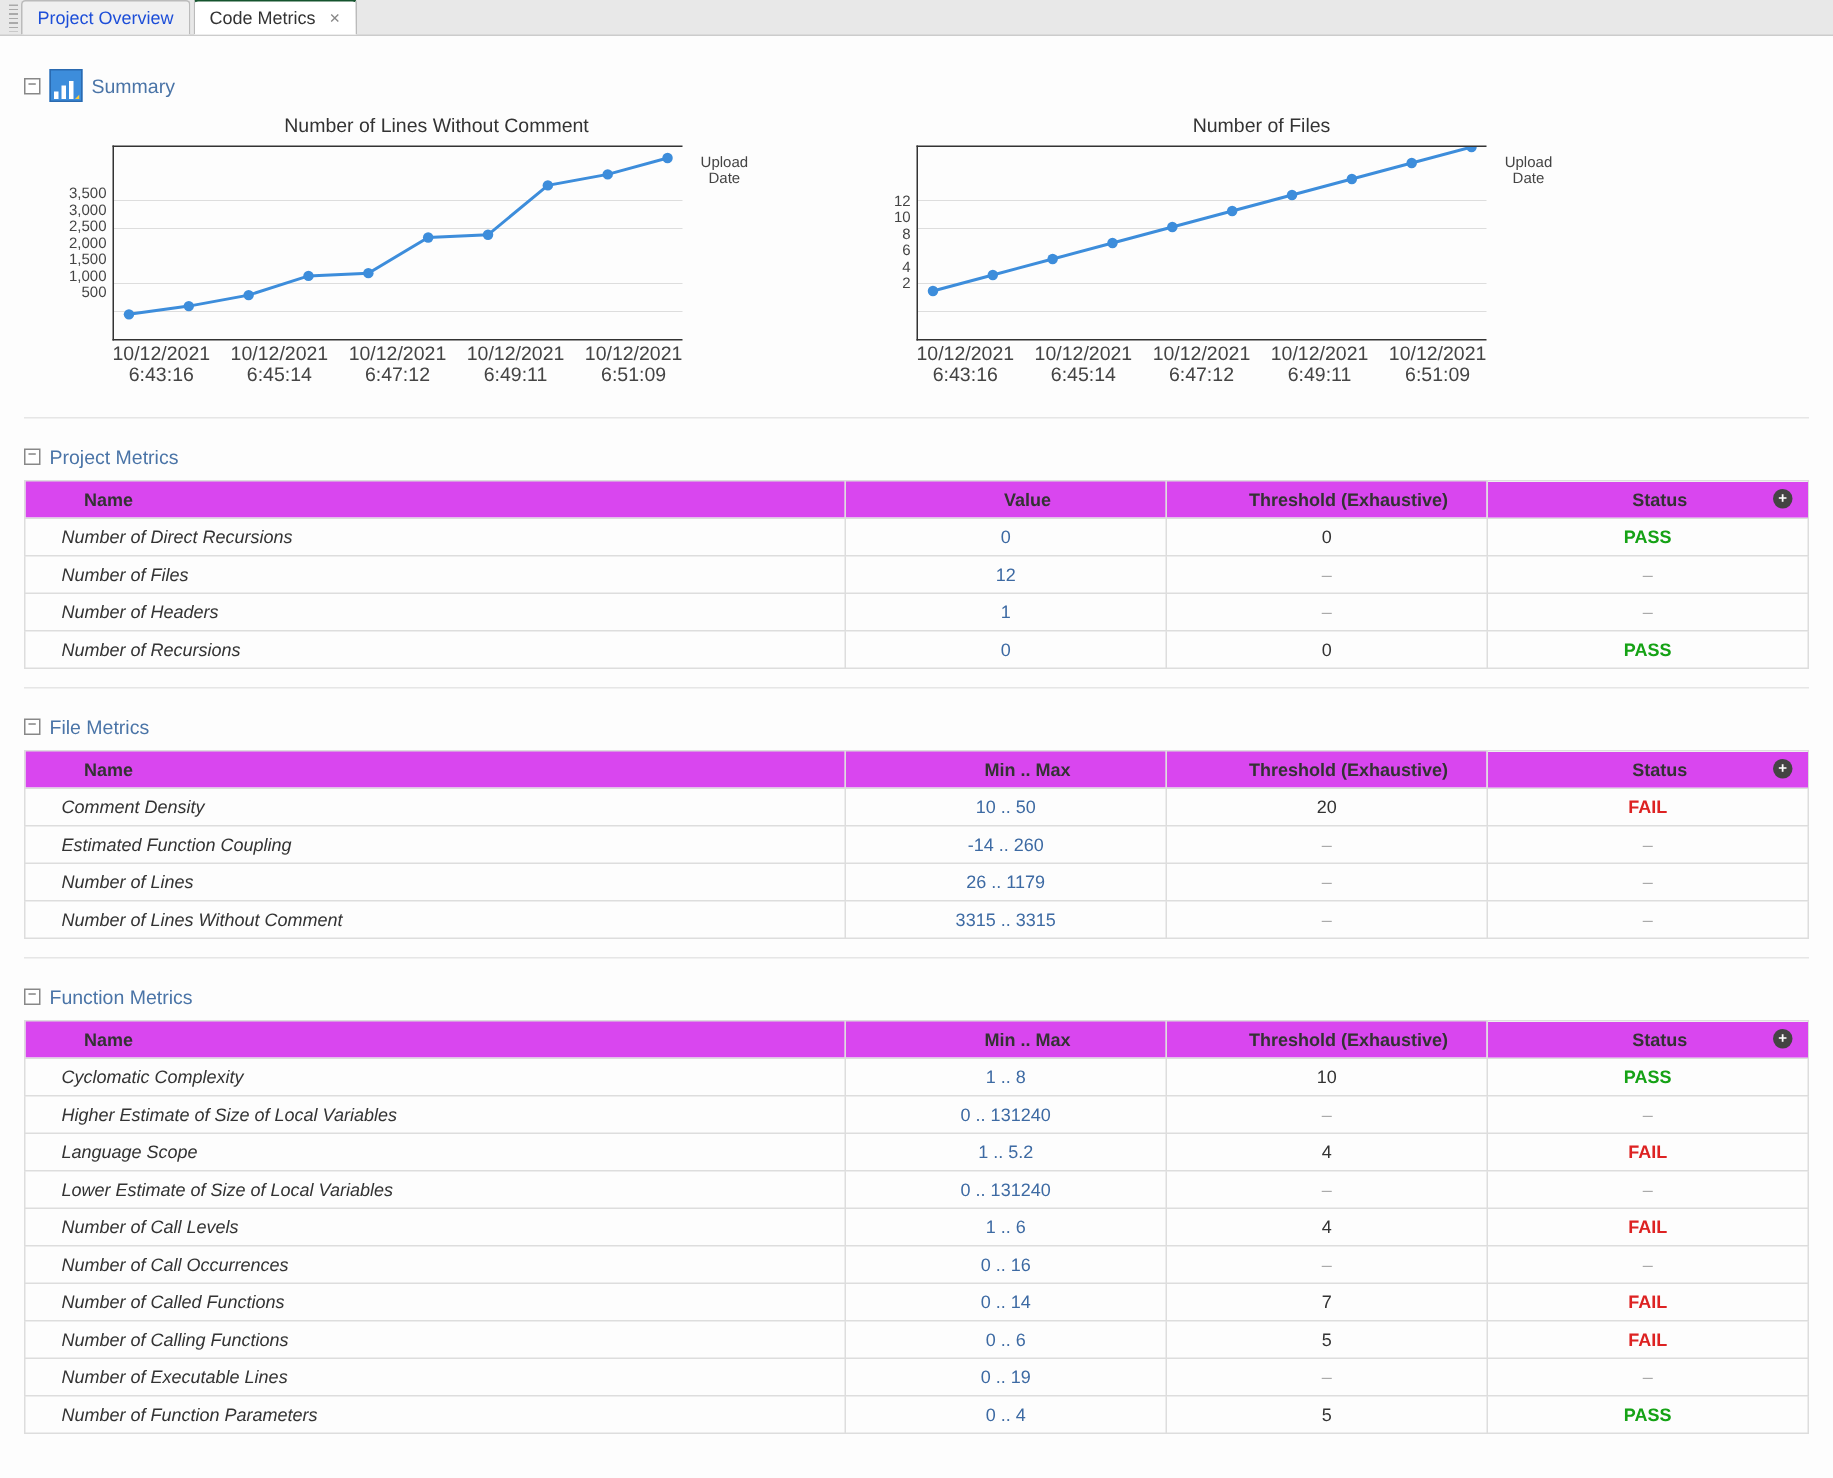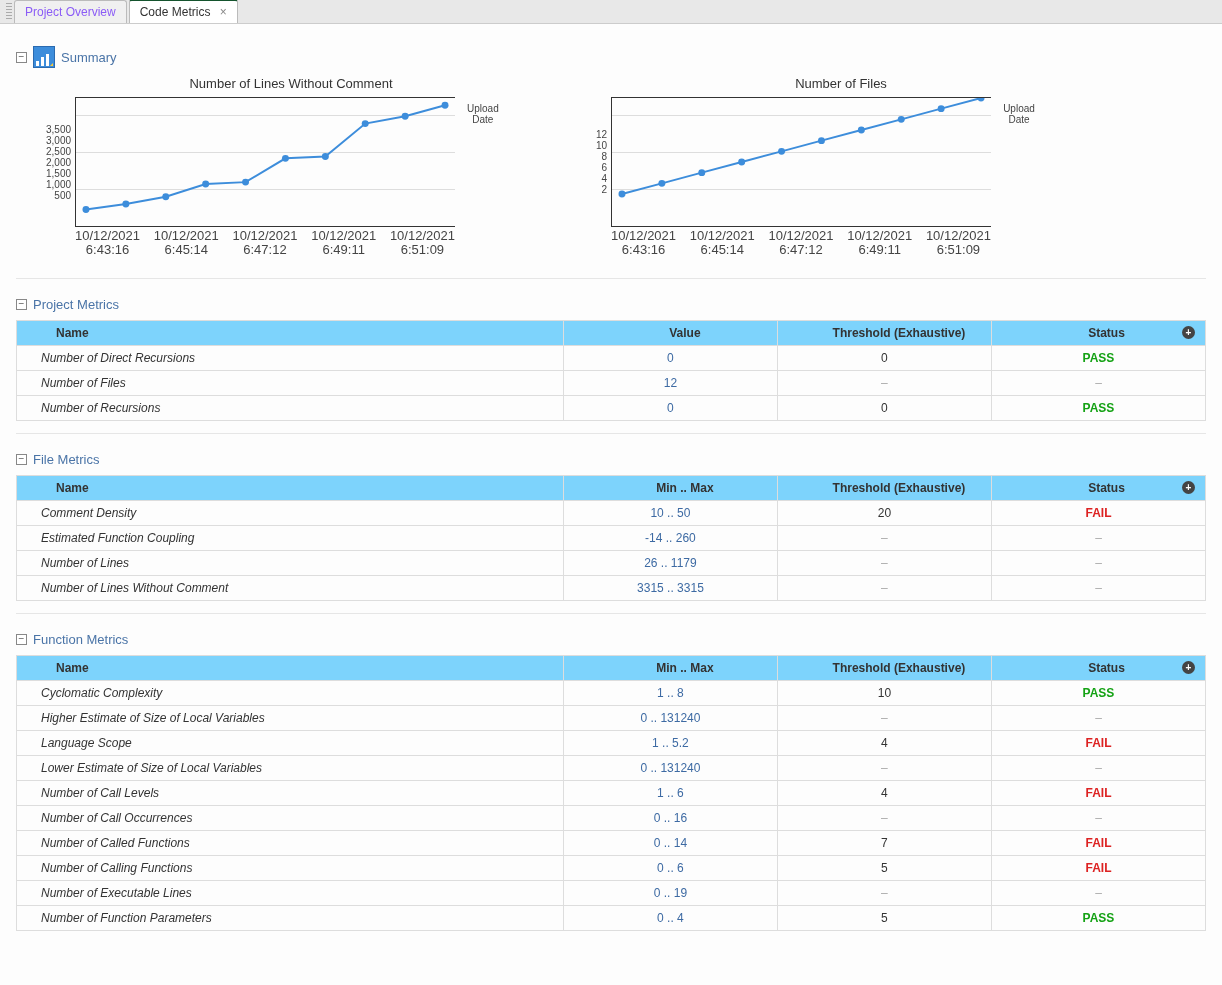--- a/index.html
+++ b/index.html
@@ -16,21 +16,21 @@
     height: 24px;
     align-items: flex-end;
     padding-left: 6px;
   }
   .tab {
     padding: 4px 10px;
     background: #f0f0f0;
     border: 1px solid #bbb;
     border-bottom: none;
     margin-right: 2px;
-    color: #8b5cf6;
+    color: #1d4ed8;
     font-size: 12px;
     cursor: pointer;
     position: relative;
     border-radius: 3px 3px 0 0;
   }
   .tab.active {
     background: #fff;
     border-top: 2px solid #14532d;
     color: #333;
   }
@@ -138,21 +138,21 @@
     border-collapse: collapse;
     font-size: 12px;
     margin-top: 4px;
   }
   table.metrics th, table.metrics td {
     border: 1px solid #ddd;
     padding: 5px 10px;
     text-align: left;
   }
   table.metrics th {
-    background: #7dd3fc;
+    background: #d946ef;
     color: #333;
     font-weight: bold;
     padding-left: 39px;
   }
   table.metrics th.center, table.metrics td.center { text-align: center; }
   table.metrics td.name-cell { padding-left: 24px; font-style: italic; }
   .link-val { color: #3d6aa3; }
   .status-pass { color: #15a215; font-weight: bold; }
   .status-fail { color: #d22; font-weight: bold; }
   .dash { color: #aaa; }
@@ -299,20 +299,26 @@
           <td class="center">0</td>
           <td class="center"><span class="status-pass">PASS</span></td>
         </tr>
         <tr>
           <td class="name-cell">Number of Files</td>
           <td class="center"><span class="link-val">12</span></td>
           <td class="center"><span class="dash">–</span></td>
           <td class="center"><span class="dash">–</span></td>
         </tr>
         <tr>
+          <td class="name-cell">Number of Headers</td>
+          <td class="center"><span class="link-val">1</span></td>
+          <td class="center"><span class="dash">–</span></td>
+          <td class="center"><span class="dash">–</span></td>
+        </tr>
+        <tr>
           <td class="name-cell">Number of Recursions</td>
           <td class="center"><span class="link-val">0</span></td>
           <td class="center">0</td>
           <td class="center"><span class="status-pass">PASS</span></td>
         </tr>
       </tbody>
   </table>
 
   <hr class="hr-thin">
 

